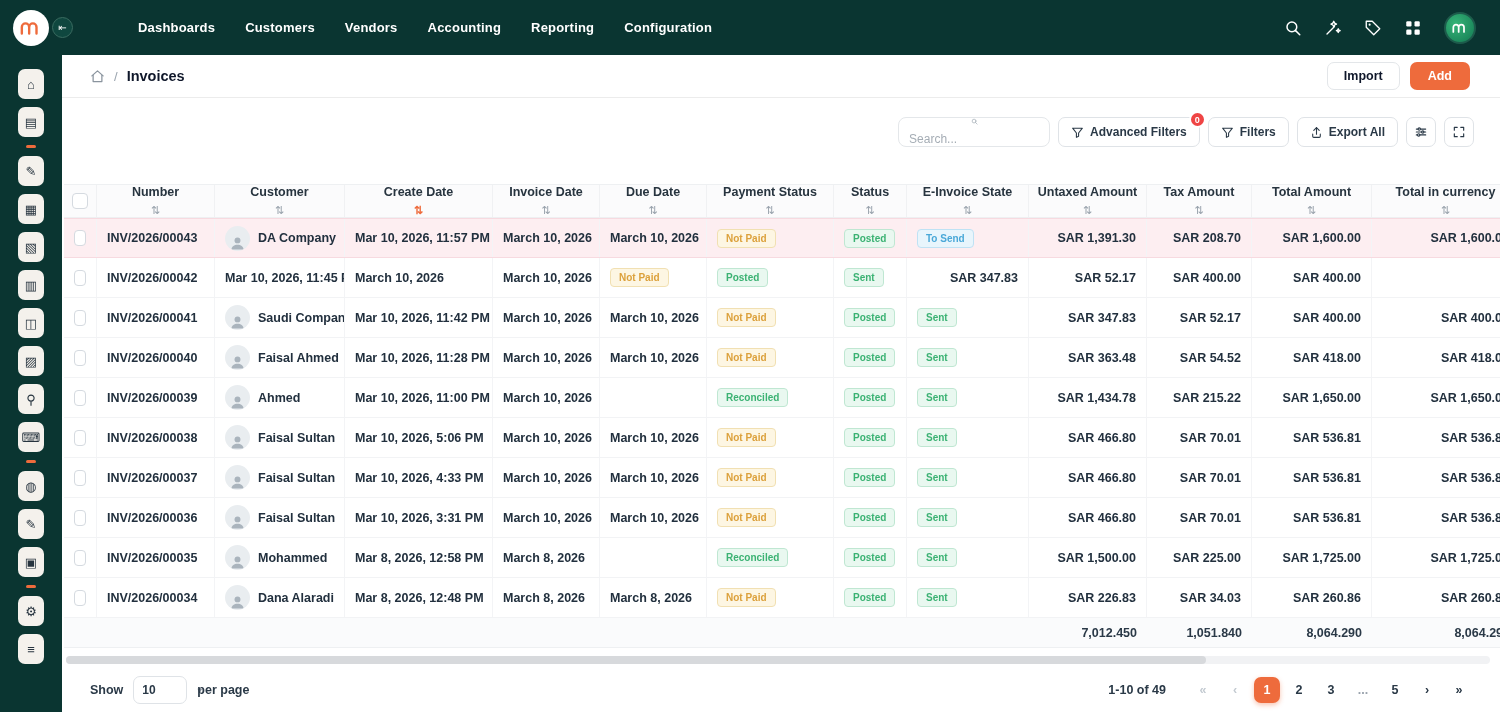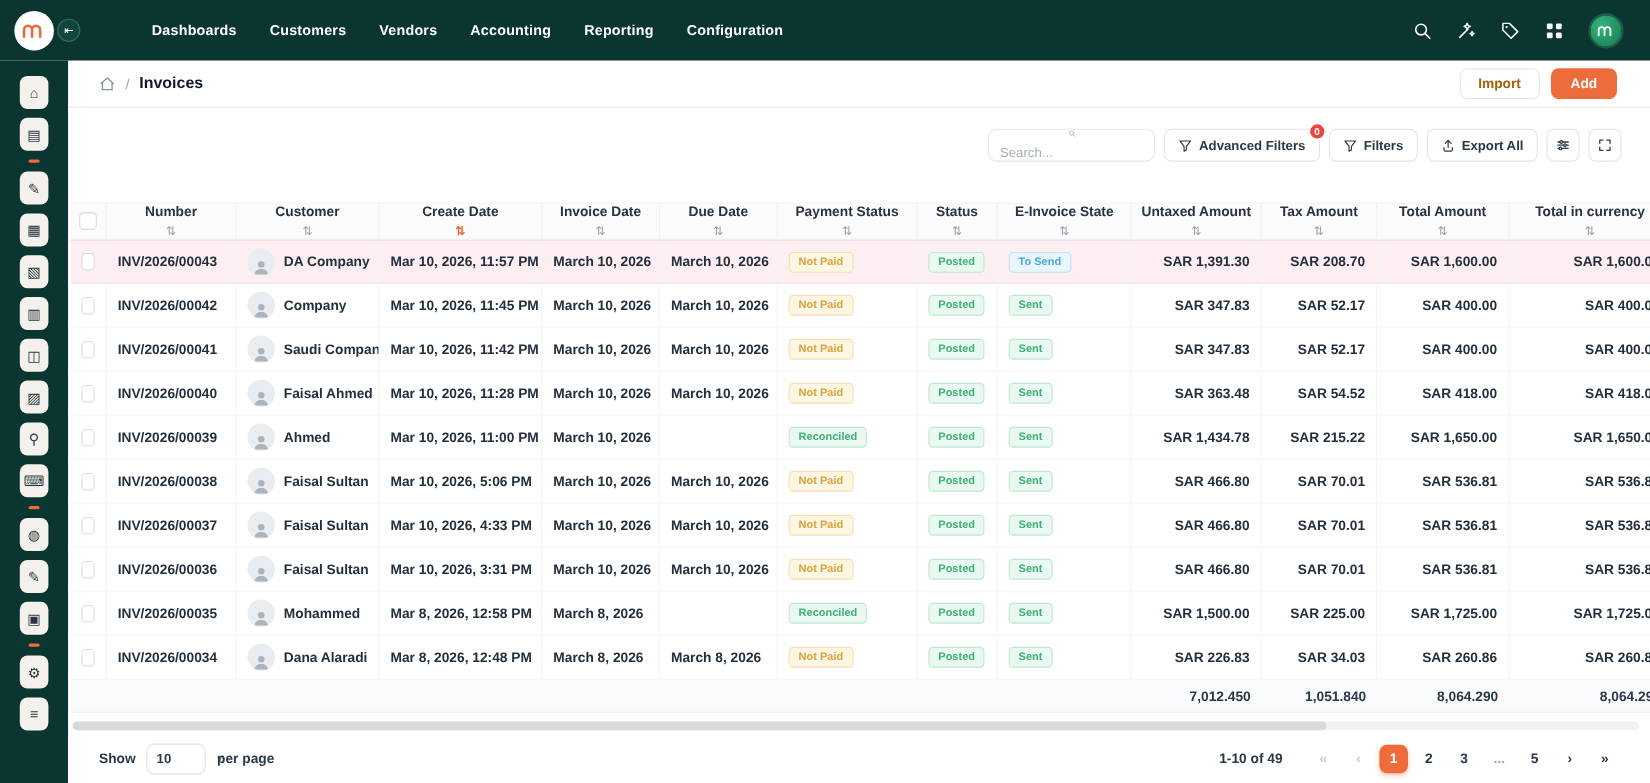--- a/index.html
+++ b/index.html
@@ -48,21 +48,21 @@
   }
   .sb-divider { width: 10px; height: 3px; border-radius: 2px; background: #ee6b3c; flex: 0 0 auto; }
 
   
   .main { position: absolute; left: 62px; top: 55px; width: 1438px; height: 657px; background: #fff; overflow: hidden; }
 
   .breadcrumb-row { height: 43px; display: flex; align-items: center; padding: 0 30px 0 28px; border-bottom: 1px solid #ececec; }
   .crumb-sep { color: #9aa4ae; margin: 0 9px; font-size: 13px; }
   .crumb-page { font-size: 14.5px; font-weight: 700; color: #0f172a; }
   .bc-actions { margin-left: auto; display: flex; gap: 10px; }
-  .btn-import { background: #fff; border: 1px solid #e3e6e9; color: #a16207; border-radius: 7px; padding: 6px 16px; font-size: 12.5px; font-weight: 600; }
+  .btn-import { background: #fff; border: 1px solid #e3e6e9; color: #0f172a; border-radius: 7px; padding: 6px 16px; font-size: 12.5px; font-weight: 600; }
   .btn-add { background: #ee6b3c; color: #fff; border: none; border-radius: 7px; padding: 6px 18px; font-size: 12.5px; font-weight: 700; }
 
   .toolbar-row { display: flex; justify-content: flex-end; align-items: center; gap: 8px; padding: 18px 26px 0 0; height: 50px; }
   .search-box { width: 152px; height: 30px; border: 1px solid #e4e7ea; border-radius: 8px; display: flex; align-items: center; padding: 0 10px; gap: 7px; background: #fff; flex-direction: column; }
   .search-box input { border: none; outline: none; width: 100%; font-size: 12px; color: #333; font-family: inherit; background: transparent; }
   .search-box input::placeholder { color: #a5adb5; }
   .tb-btn { position: relative; height: 30px; border: 1px solid #dfe3e7; background: #fff; border-radius: 7px; display: flex; align-items: center; gap: 6px; padding: 0 12px; font-size: 12px; font-weight: 600; color: #2a3947; }
   .tb-iconbtn { width: 30px; justify-content: center; padding: 0; }
   .badge-count { position: absolute; top: -7px; right: -7px; width: 17px; height: 17px; background: #ef4444; color: #fff; border-radius: 50%; font-size: 9px; font-weight: 700; display: flex; align-items: center; justify-content: center; border: 2px solid #fff; }
 
@@ -350,29 +350,20 @@
     <div class="td right">SAR 208.70</div>
     <div class="td right">SAR 1,600.00</div>
     <div class="td right">SAR 1,600.00</div>
   </div>
 
   <div class="trow grid-cols">
     <div class="td" style="justify-content:center;">
               <span class="checkbox"></span>
             </div>
     <div class="td num">INV/2026/00042</div>
-    <div class="td customer-cell">
-      <span class="avatar-sm">
-        <svg width="17" height="17" viewBox="0 0 24 24" fill="#aab4bd">
-                  <circle cx="12" cy="9" r="4.2"></circle>
-                  <path d="M3.5 22c0-4.5 4-7 8.5-7s8.5 2.5 8.5 7z"></path>
-                </svg>
-      </span>
-      <span>Company</span>
-    </div>
     <div class="td date">Mar 10, 2026, 11:45 PM</div>
     <div class="td date">March 10, 2026</div>
     <div class="td date">March 10, 2026</div>
     <div class="td">
               <span class="badge badge-warning">Not Paid</span>
             </div>
     <div class="td">
               <span class="badge badge-success">Posted</span>
             </div>
     <div class="td">

